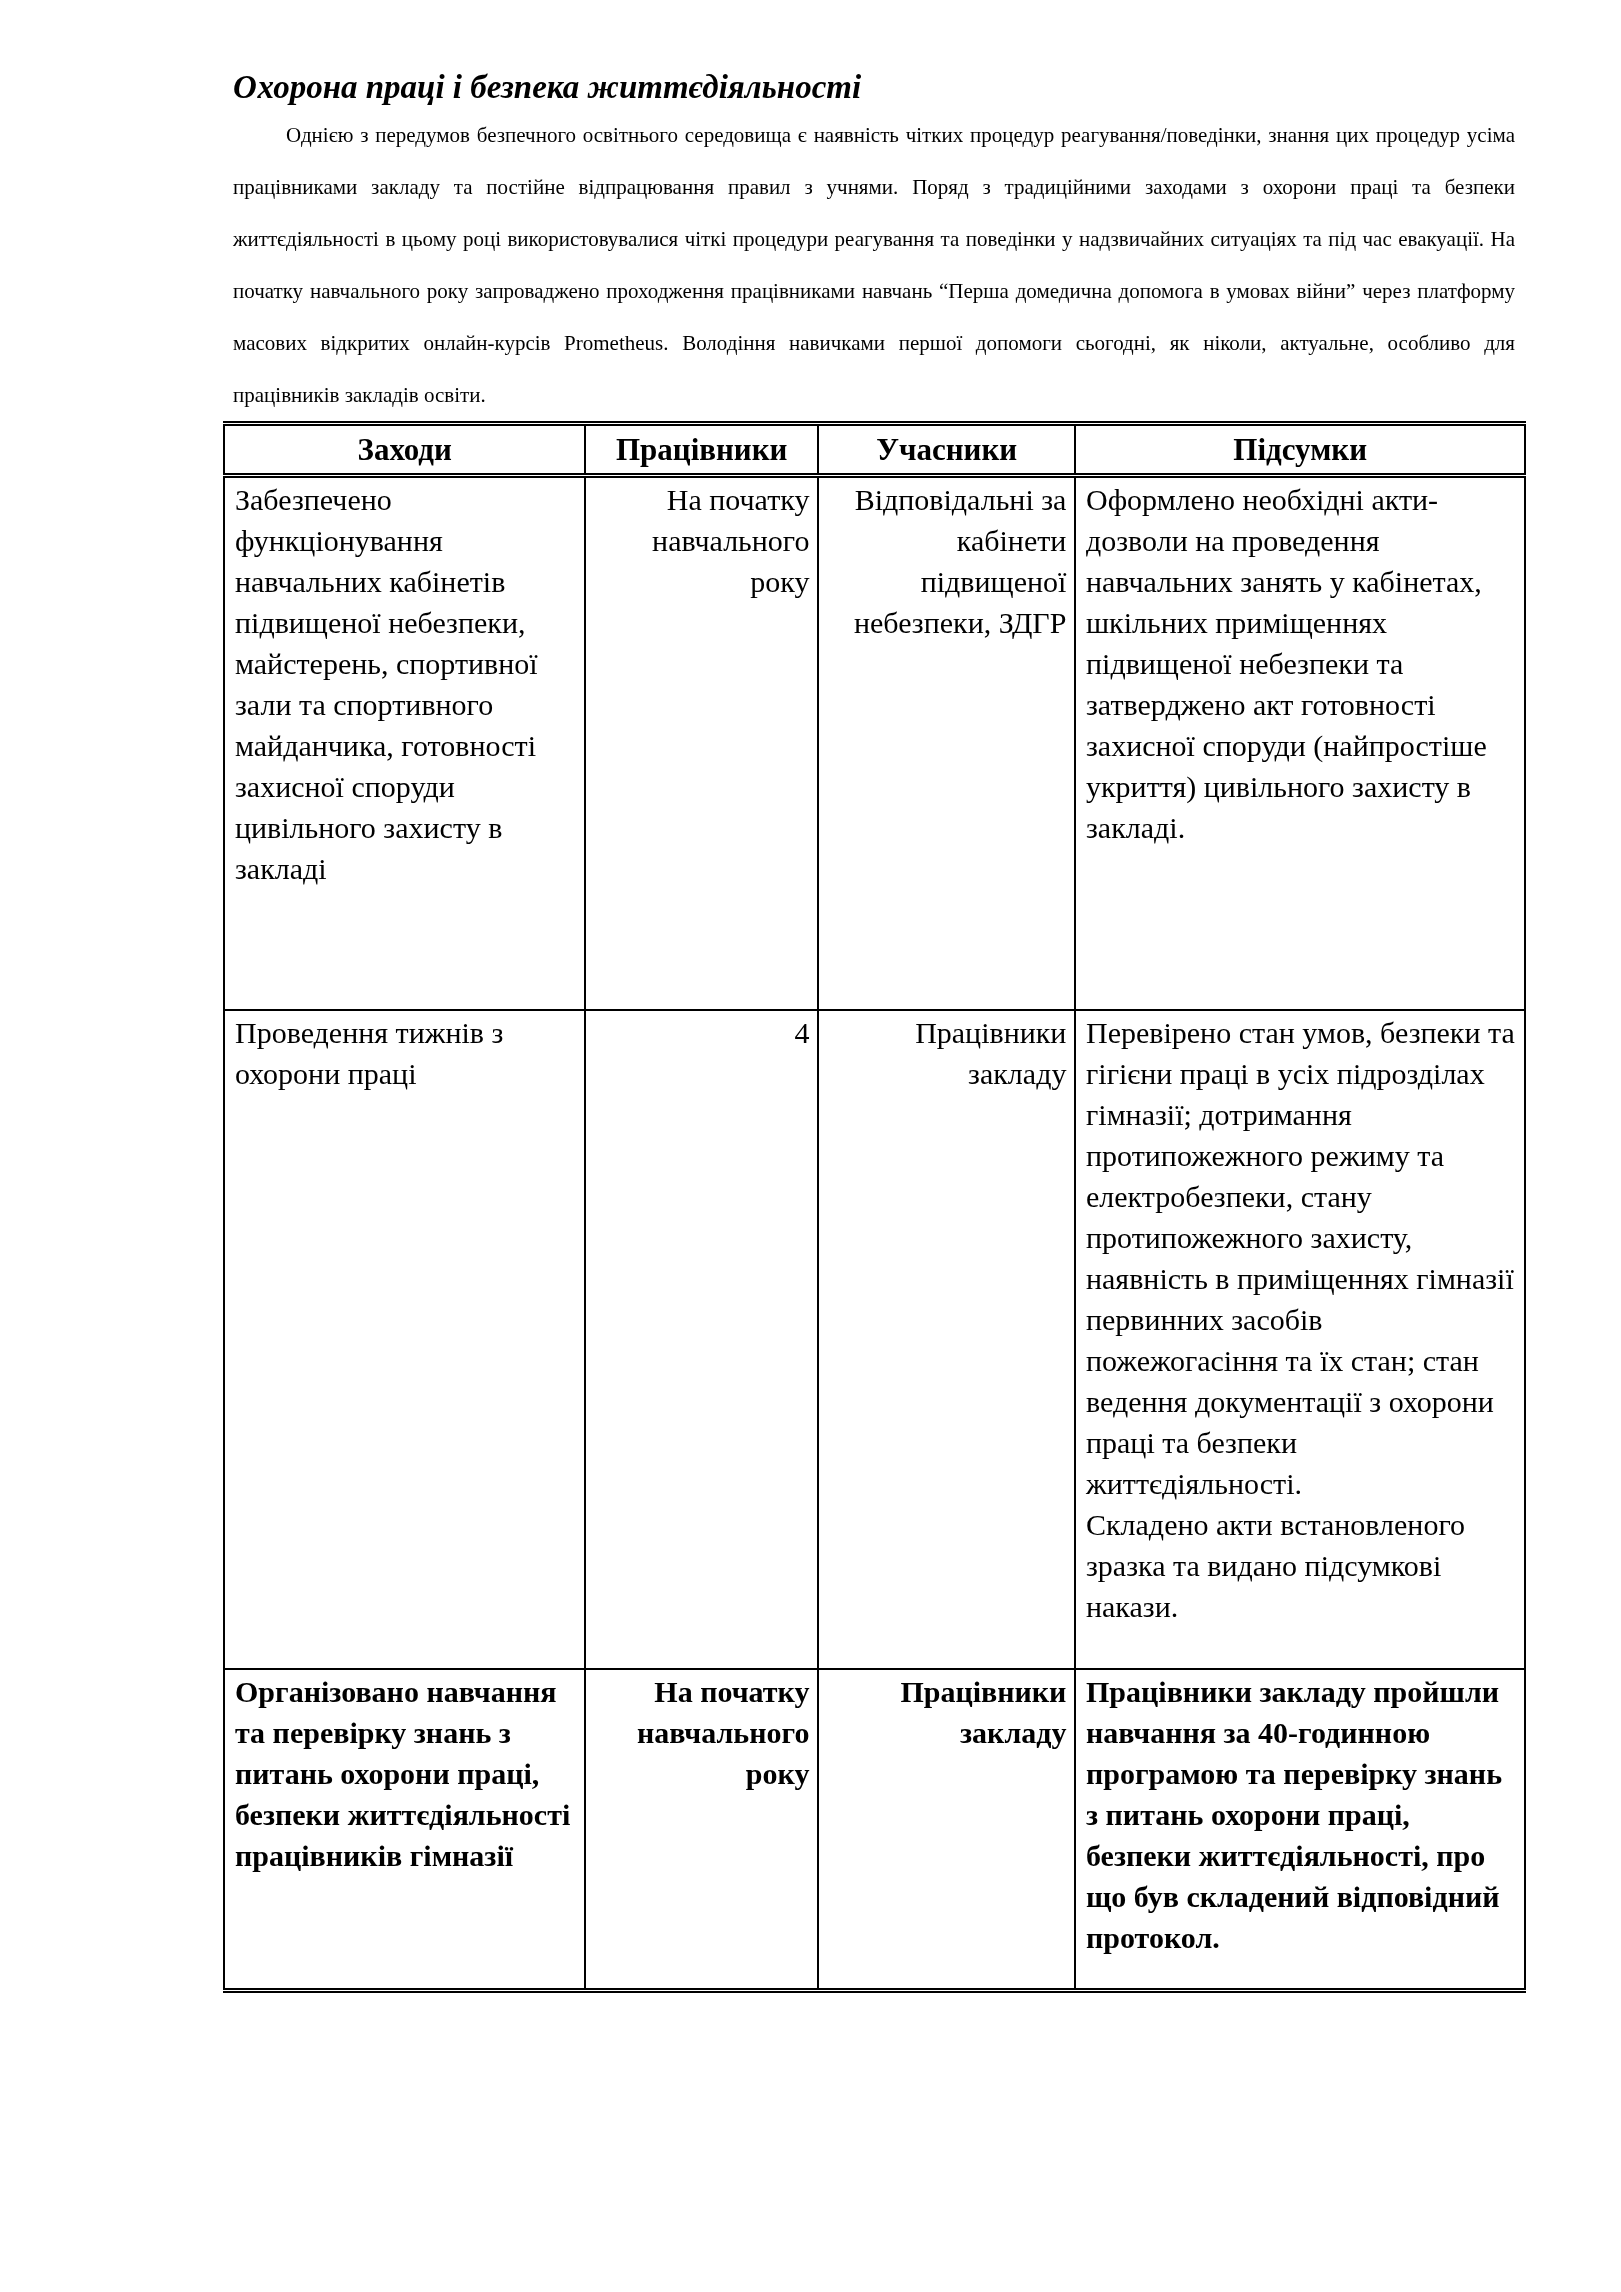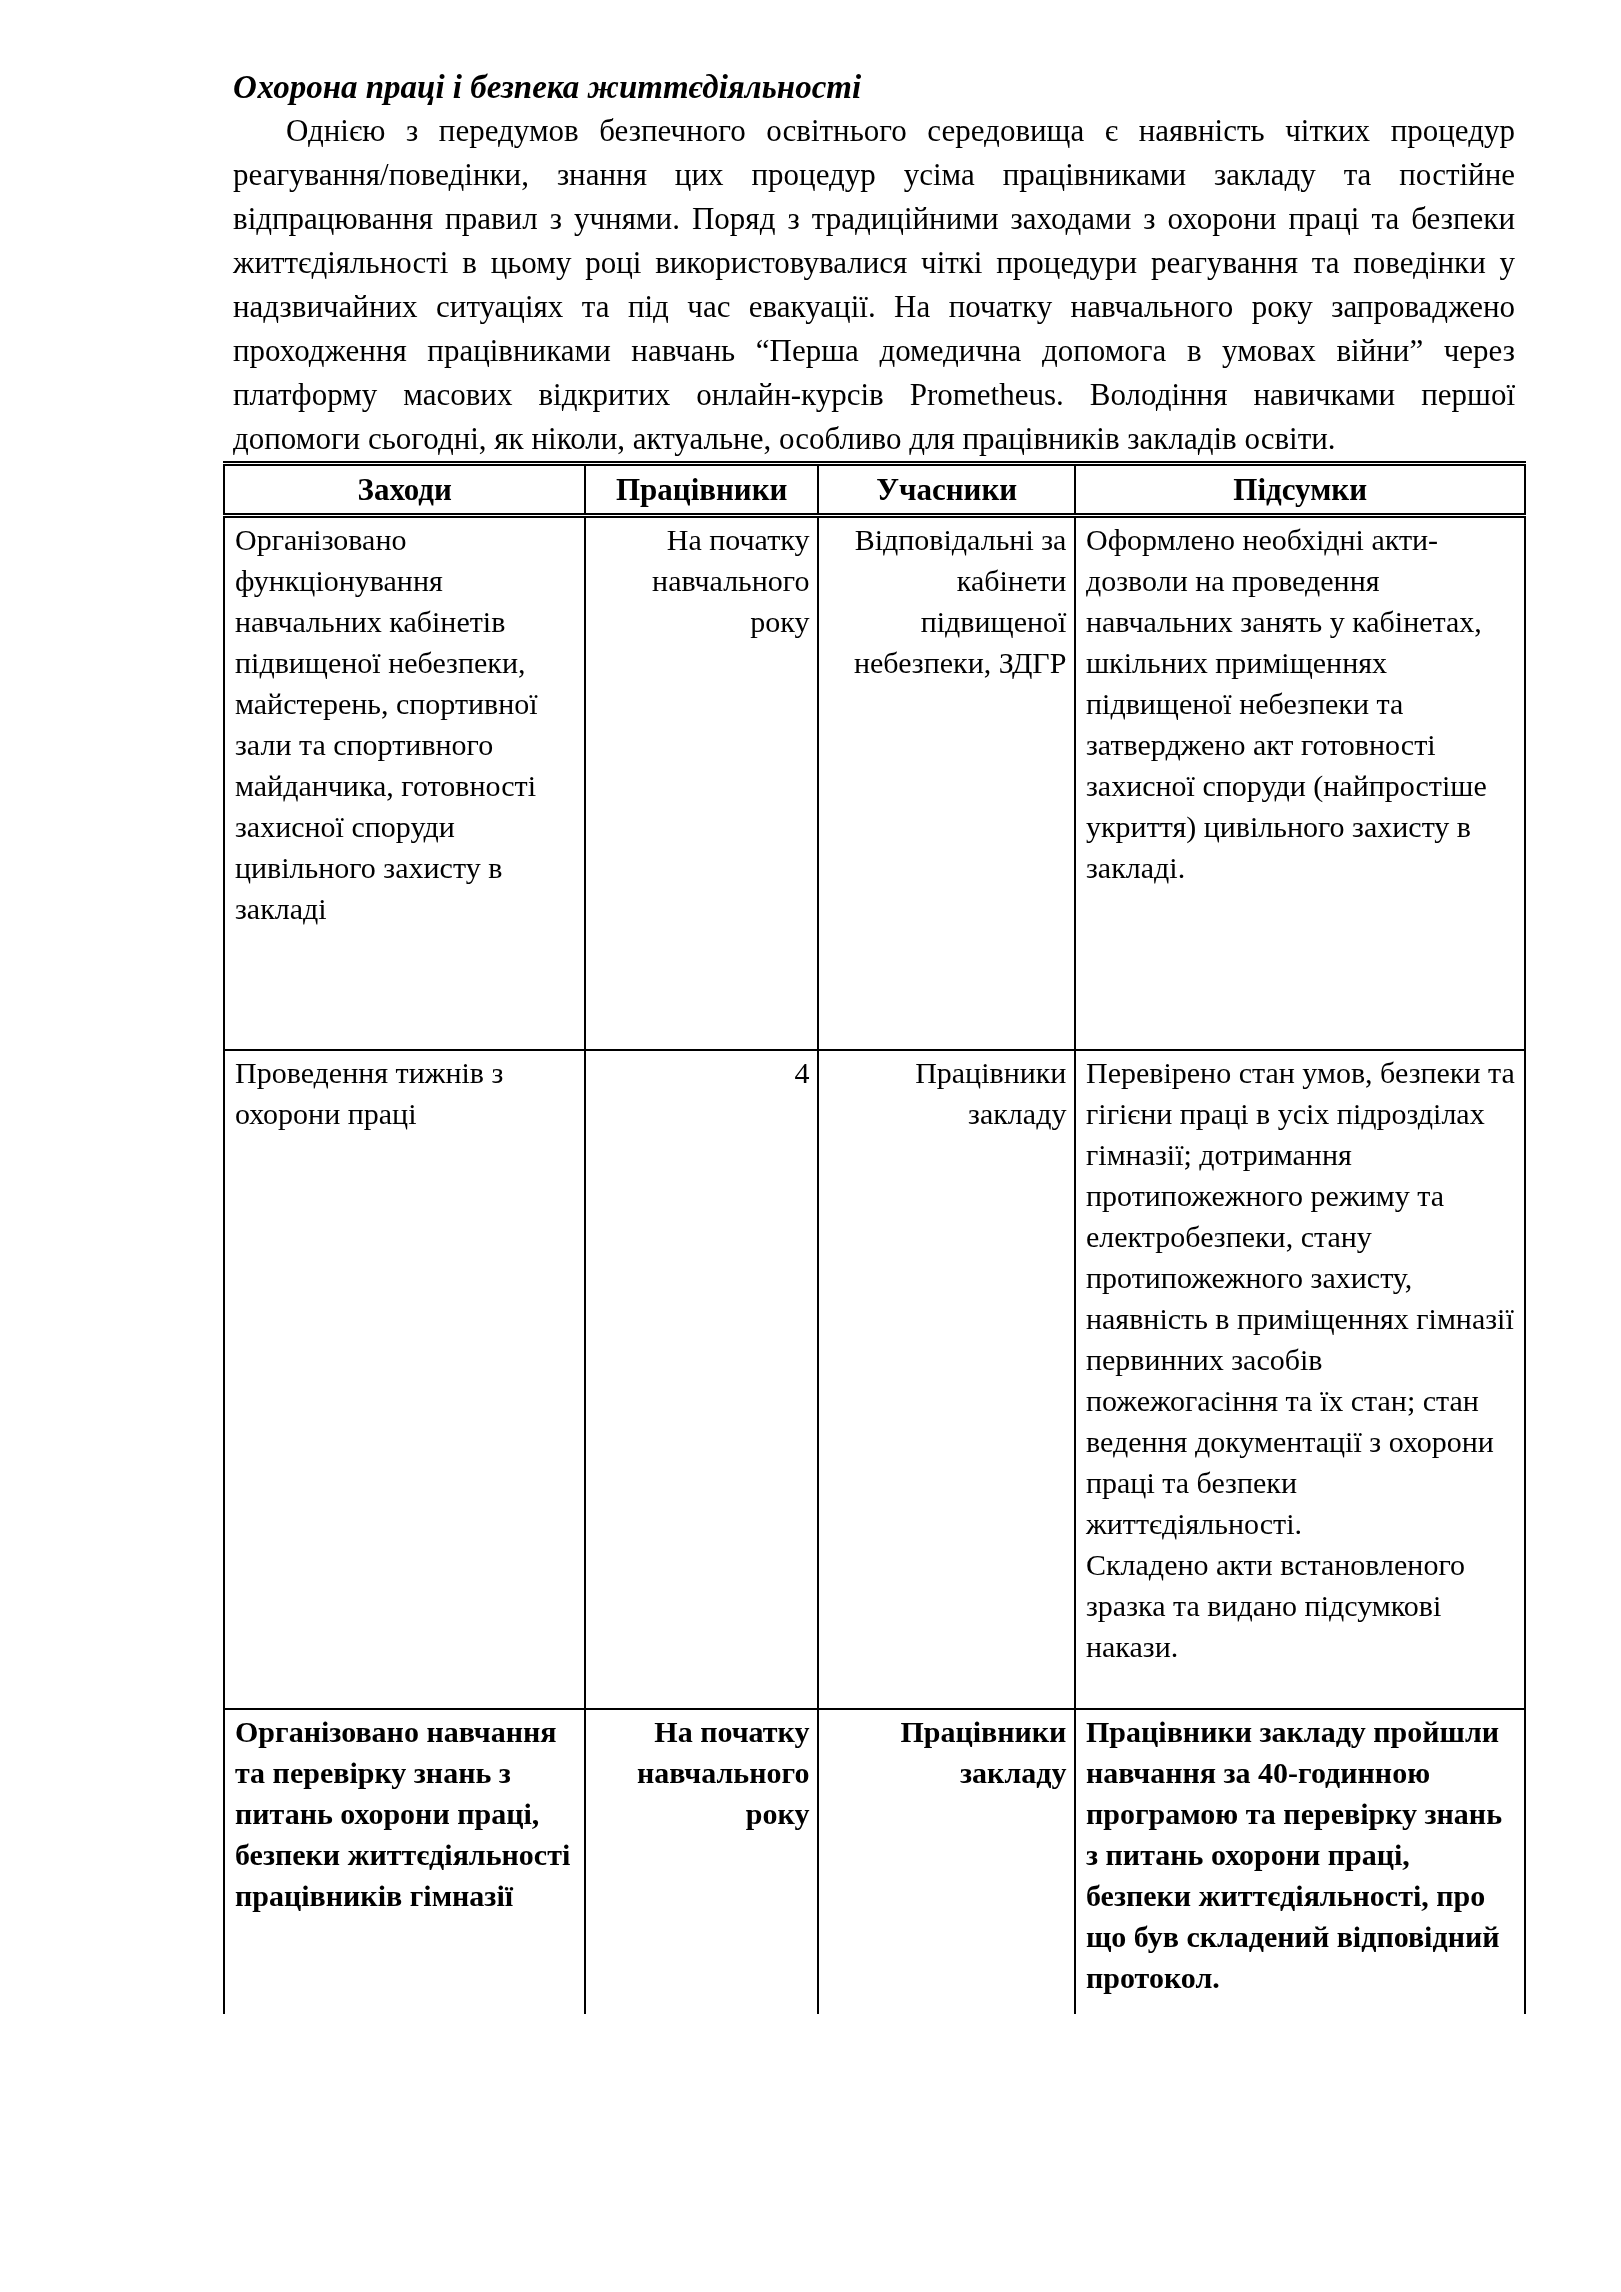--- a/index.html
+++ b/index.html
@@ -23,22 +23,22 @@
   .doc-title {
     margin: 0;
     padding-top: 65px;
     font-size: 33px;
     line-height: 44px;
     font-weight: bold;
     font-style: italic;
   }
   .intro {
     margin: 0;
-    font-size: 31px;
-    line-height: 44px;
+    font-size: 21px;
+    line-height: 52px;
     text-align: justify;
     text-indent: 53px;
   }
   .table-caption {
     margin: 0;
     margin-top: 25.5px;
     font-size: 31px;
     line-height: 44px;
     text-align: center;
   }
@@ -102,21 +102,21 @@
       <thead>
         <tr class="hdr">
           <th>Заходи</th>
           <th>Працівники</th>
           <th>Учасники</th>
           <th>Підсумки</th>
         </tr>
       </thead>
       <tbody>
         <tr class="r1">
-          <td class="c1">Організовано функціонування навчальних кабінетів підвищеної небезпеки, майстерень, спортивної зали та спортивного майданчика, готовності захисної споруди цивільного захисту в закладі</td>
+          <td class="c1">Забезпечено функціонування навчальних кабінетів підвищеної небезпеки, майстерень, спортивної зали та спортивного майданчика, готовності захисної споруди цивільного захисту в закладі</td>
           <td class="c2">На початку навчального року</td>
           <td class="c3">Відповідальні за кабінети підвищеної небезпеки, ЗДГР</td>
           <td class="c4">Оформлено необхідні акти-дозволи на проведення навчальних занять у кабінетах, шкільних приміщеннях підвищеної небезпеки та затверджено акт готовності захисної споруди (найпростіше укриття) цивільного захисту в закладі.</td>
         </tr>
         <tr class="r2">
           <td class="c1">Проведення тижнів з охорони праці</td>
           <td class="c2">4</td>
           <td class="c3">Працівники закладу</td>
           <td class="c4">Перевірено стан умов, безпеки та гігієни праці в усіх підрозділах гімназії; дотримання протипожежного режиму та електробезпеки, стану протипожежного захисту, наявність в приміщеннях гімназії первинних засобів пожежогасіння та їх стан; стан ведення документації з охорони праці та безпеки життєдіяльності.
 Складено акти встановленого зразка та видано підсумкові накази.</td>

